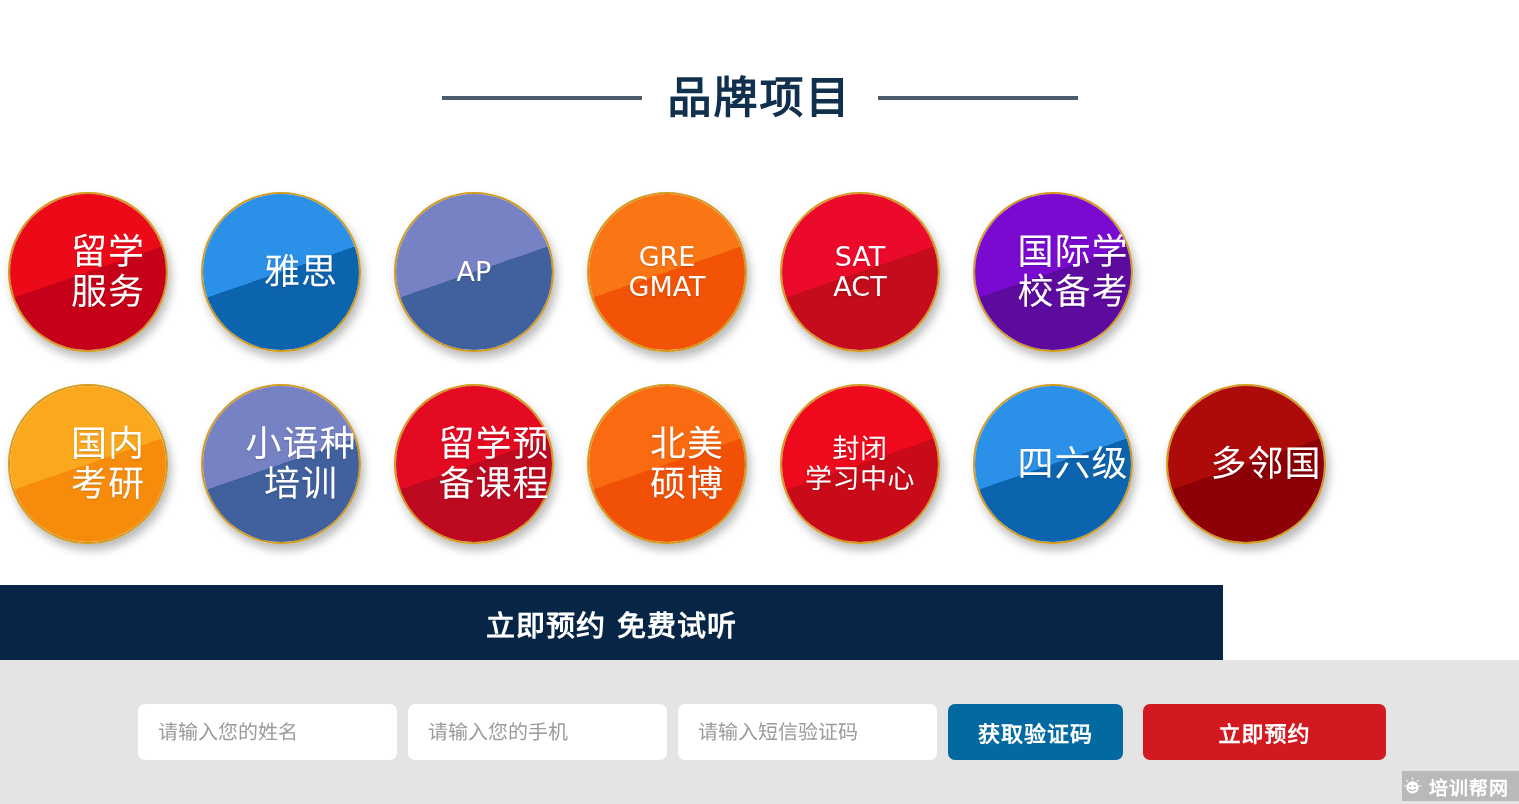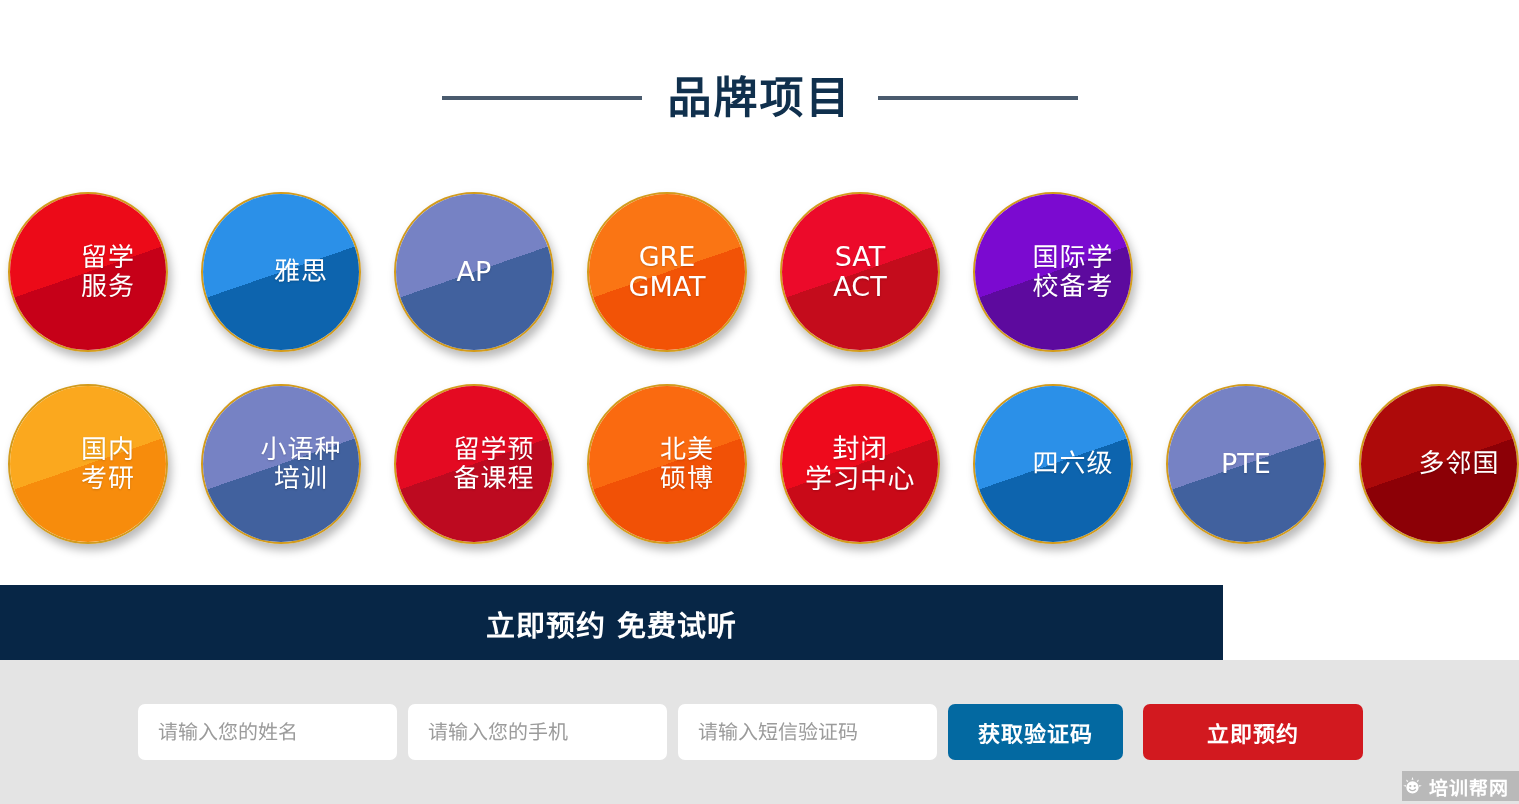--- a/index.html
+++ b/index.html
@@ -95,21 +95,21 @@
     font-size: 27px;
     font-weight: 400;
     line-height: 1.12;
     text-align: center;
     white-space: pre;
     letter-spacing: 0.5px;
     text-shadow: 0 1px 2px rgba(0,0,0,0.18);
     font-family: "DejaVu Sans", "Liberation Sans", sans-serif;
   }
   .bubble .label.cjk {
-    font-size: 26px;
+    font-size: 36px;
     letter-spacing: 1px;
     margin-left: 40px;
   }
   .bubble .label.wide {
     font-size: 27px;
     letter-spacing: 0px;
   }
   .bubble .label.overflow {
     width: 210px;
   }
@@ -171,21 +171,21 @@
     cursor: pointer;
     font-family: "DejaVu Sans", "Liberation Sans", sans-serif;
     letter-spacing: 1px;
   }
   .btn-code {
     width: 175px;
     background: #0369a1;
     margin-right: 20px;
   }
   .btn-book {
-    width: 220px;
+    width: 243px;
     background: #d2191f;
   }
 
   
   .watermark {
     position: absolute;
     right: 0;
     bottom: 3px;
     height: 30px;
     background: #b9b9b9;
@@ -263,24 +263,20 @@
 硕博</div>
       </div>
       <div class="bubble" style="--light: #ee0a1c; --dark: #c90a18;">
         <div class="fill"></div>
         <div class="label overflow">封闭
 学习中心</div>
       </div>
       <div class="bubble" style="--light: #2b90e8; --dark: #0d64ae;">
         <div class="fill"></div>
         <div class="label cjk">四六级</div>
-      </div>
-      <div class="bubble" style="--light: #7682c4; --dark: #41619e;">
-        <div class="fill"></div>
-        <div class="label wide">PTE</div>
       </div>
       <div class="bubble" style="--light: #ad0a0a; --dark: #8c0006;">
         <div class="fill"></div>
         <div class="label cjk">多邻国</div>
       </div>
     </div>
 </div>
 
 <div class="cta-banner">
   <span class="cta-banner-text">立即预约 免费试听</span>

